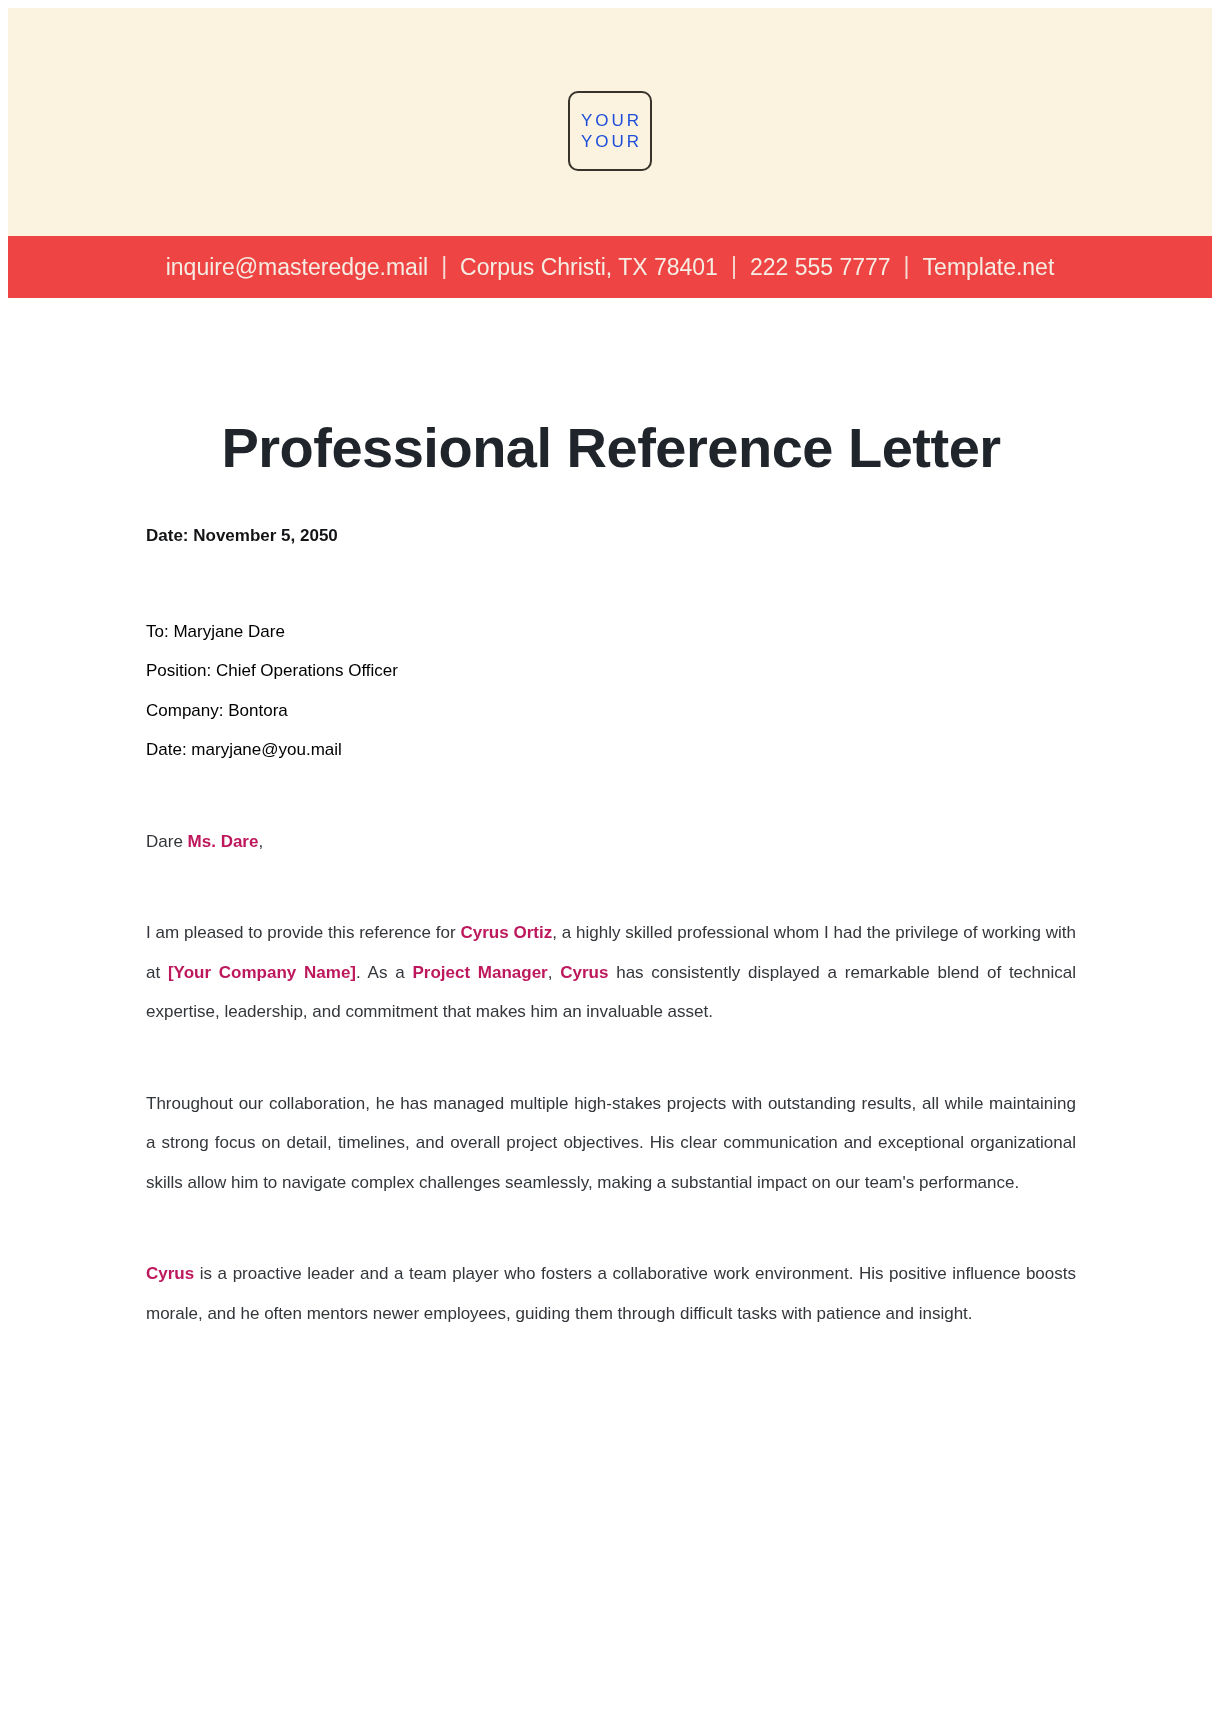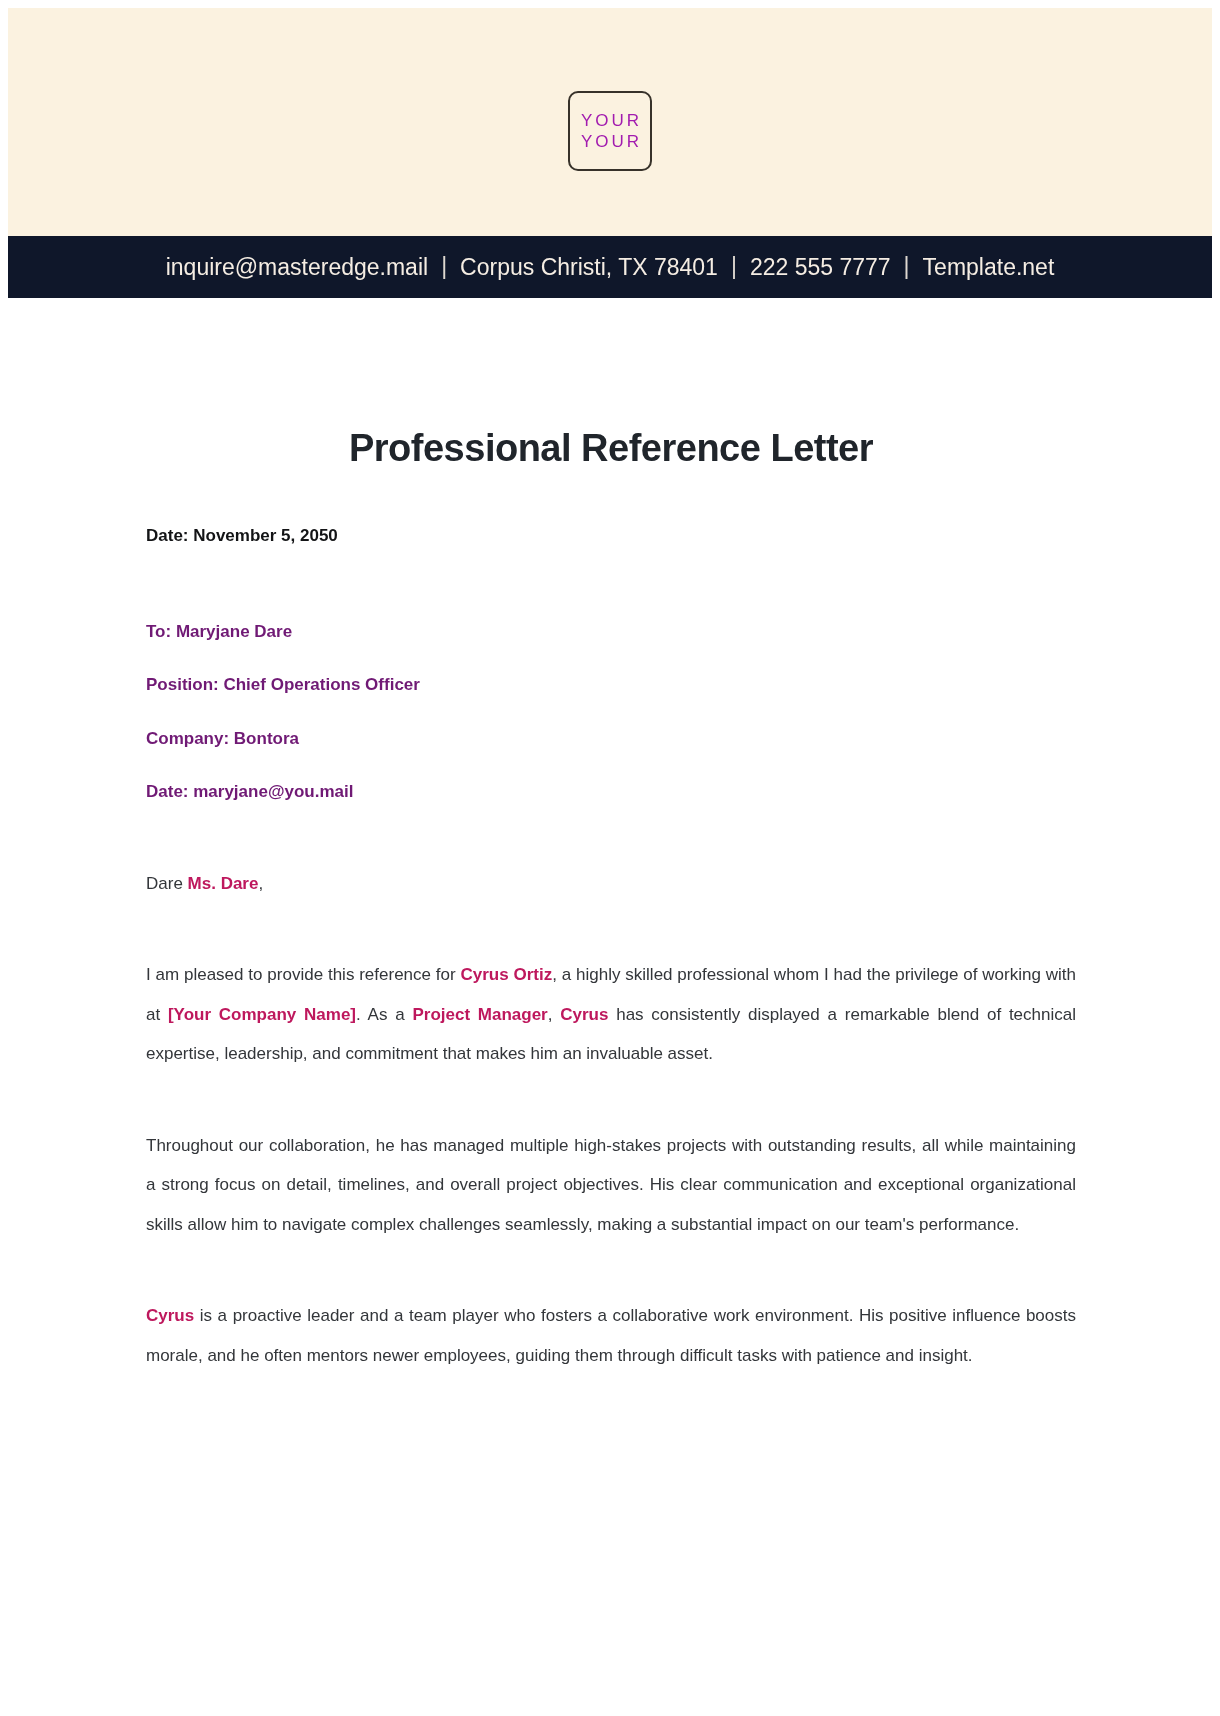--- a/index.html
+++ b/index.html
@@ -17,67 +17,66 @@
     height: 228px;
     background: #FBF2E0;
     display: flex; align-items: center; justify-content: center;
     padding-top: 18px;
   }
   .logo-box {
     width: 84px; height: 80px;
     border: 2.5px solid #37322A;
     border-radius: 10px;
     display: flex; flex-direction: column; align-items: center; justify-content: center;
-    color: #a21caf;
+    color: #1d4ed8;
     font-size: 17px; line-height: 21px; letter-spacing: 3px;
     text-indent: 3px;
   }
 
   
   .contact-bar {
     margin: 0 8px;
     height: 62px;
-    background: #0f172a;
+    background: #ef4444;
     color: #F5EDE3;
     display: flex; align-items: center; justify-content: center;
     font-size: 23px;
     white-space: nowrap;
   }
   .contact-bar .sep {
     margin: 0 13px;
     opacity: 0.9;
     font-weight: 300;
     position: relative; top: -1px;
   }
 
   
   .letter { padding: 0 144px 0 146px; }
 
   .doc-title {
     margin-top: 118px;
     text-align: center;
-    font-size: 38px;
+    font-size: 56px;
     font-weight: bold;
     color: #20252B;
     letter-spacing: -0.5px;
     line-height: 64px;
   }
 
   .block { font-size: 17px; line-height: 39.5px; }
 
   .date-line {
     margin-top: 36px;
     font-weight: bold;
     color: #131416;
   }
   .recipient { margin-top: 56px; }
   .recipient-line {
-    font-weight: bold;
-    color: #701a75;
-    margin-top: 14px;
+    font-weight: normal;
+    color: #000000;
   }
   .salutation {
     margin-top: 52px;
     color: #33363A;
   }
   .paragraphs .para {
     margin-top: 52px;
     text-align: justify;
     color: #33363A;
   }

